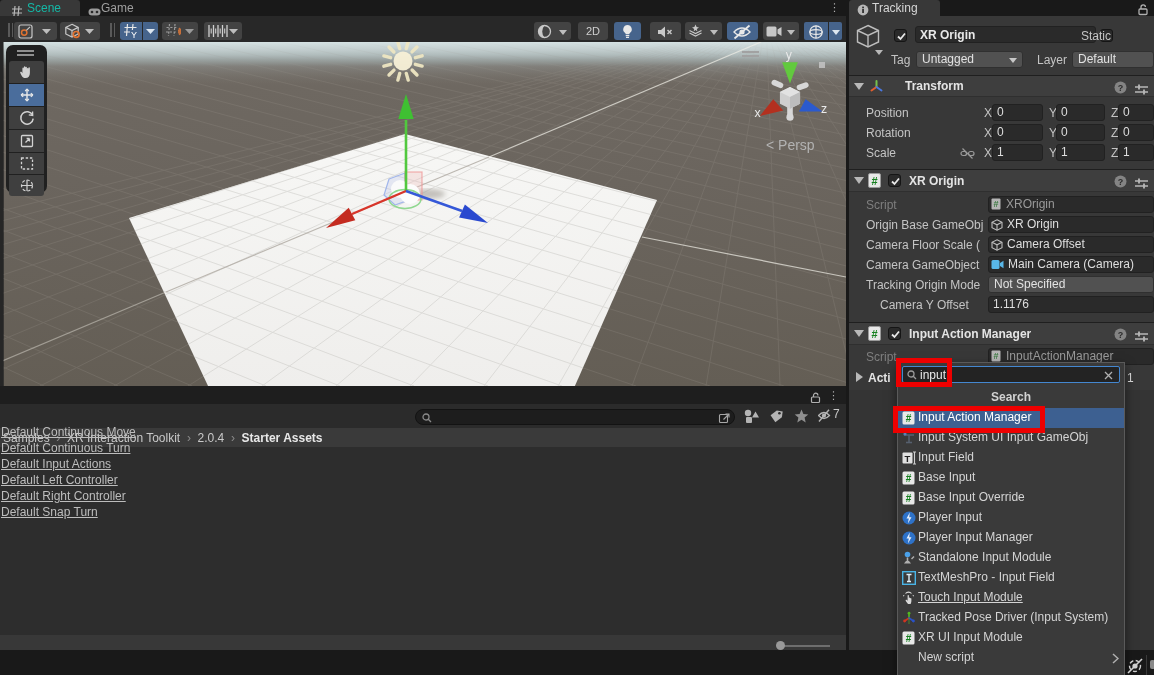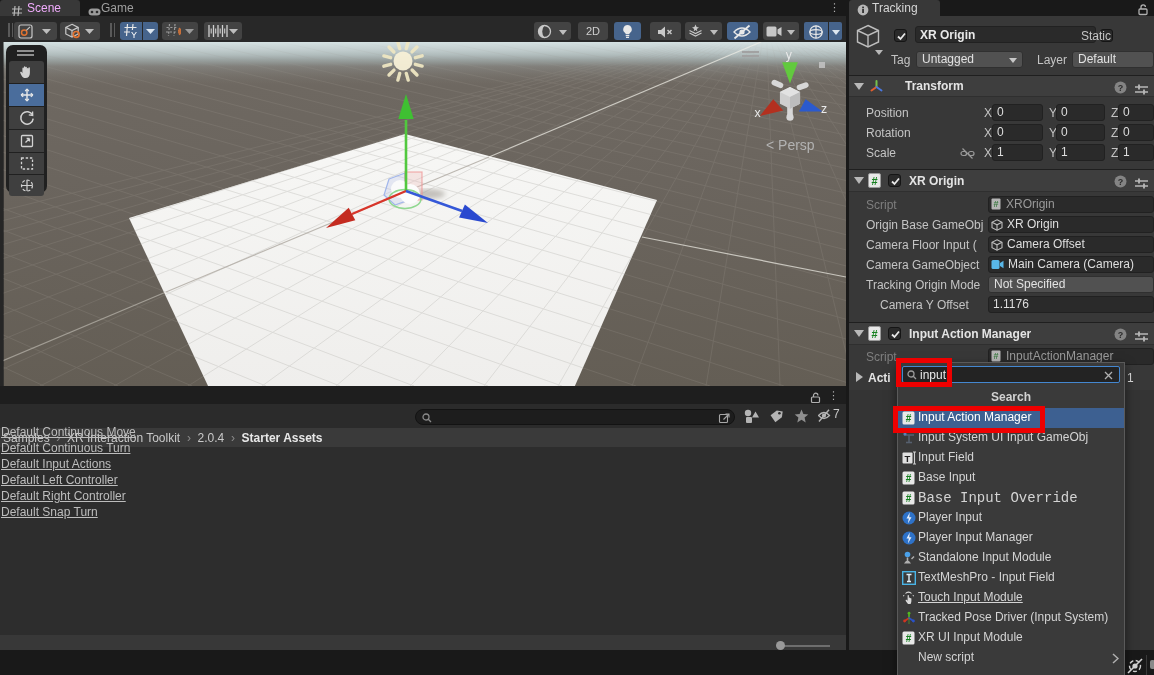--- a/index.html
+++ b/index.html
@@ -29,21 +29,21 @@
 
   <div class="abs" style="left:0;top:0;width:846px;height:16px;background:#191919;"></div>
   <div class="abs" style="left:0px;top:0;width:80px;height:16px;background:#383838;border-radius:3px 3px 0 0;"></div>
   <div class="abs" style="left:11px;top:3px;">
     <svg width="12" height="12" viewBox="0 0 12 12">
         <g stroke="#b8b8b8" stroke-width="1.2" fill="none">
       <path d="M4 1 L3 11 M8 1 L7 11 M1 4 L11 4 M1 8 L11 8"></path>
         </g>
       </svg>
   </div>
-  <div class="abs lbl" style="left:27px;top:1px;color:#f0abfc;line-height:14px;">Scene</div>
+  <div class="abs lbl" style="left:27px;top:1px;color:#14b8a6;line-height:14px;">Scene</div>
   <div class="abs" style="left:88px;top:3px;">
     <svg width="13" height="10" viewBox="0 0 13 10">
         <rect x="0.5" y="1.5" width="12" height="7" rx="3.5" fill="#9a9a9a"></rect>
       <circle cx="4" cy="5" r="1.3" fill="#2a2a2a"></circle>
         <circle cx="9" cy="5" r="1.3" fill="#2a2a2a"></circle>
       </svg>
   </div>
   <div class="abs lbl" style="left:101px;top:1px;color:#9f9f9f;line-height:14px;">Game</div>
   <div class="abs" style="left:829px;top:1px;color:#b0b0b0;font-size:11px;line-height:13px;">⋮</div>
 
@@ -685,21 +685,21 @@
         <text x="5" y="9" font-size="9" font-weight="bold" fill="#3a7a40" text-anchor="middle" font-family="Liberation Sans">#</text>
       </svg>
     <div class="abs lbl" style="left:866px;top:217px;width:118px;overflow:hidden;">Origin Base GameObj</div>
     <div class="abs fld" style="left:988px;top:216px;width:166px;"><span style="display:inline-block;width:14px;"></span>XR Origin</div>
     <svg class="abs" style="left:991px;top:219px;" width="12" height="12" viewBox="0 0 12 12">
         <g fill="none" stroke="#bdbdbd" stroke-width="1.1">
           <path d="M6 0.8 L11 3.3 V8.7 L6 11.2 L1 8.7 V3.3 Z"></path>
           <path d="M1 3.3 L6 5.8 L11 3.3 M6 5.8 V11.2"></path>
         </g>
       </svg>
-    <div class="abs lbl" style="left:866px;top:237px;width:118px;overflow:hidden;">Camera Floor Input (</div>
+    <div class="abs lbl" style="left:866px;top:237px;width:118px;overflow:hidden;">Camera Floor Scale (</div>
     <div class="abs fld" style="left:988px;top:236px;width:166px;"><span style="display:inline-block;width:14px;"></span>Camera Offset</div>
     <svg class="abs" style="left:991px;top:239px;" width="12" height="12" viewBox="0 0 12 12">
         <g fill="none" stroke="#bdbdbd" stroke-width="1.1">
           <path d="M6 0.8 L11 3.3 V8.7 L6 11.2 L1 8.7 V3.3 Z"></path>
           <path d="M1 3.3 L6 5.8 L11 3.3 M6 5.8 V11.2"></path>
         </g>
       </svg>
     <div class="abs lbl" style="left:866px;top:257px;width:120px;overflow:hidden;">Camera GameObject</div>
     <div class="abs fld" style="left:988px;top:256px;width:166px;"><span style="display:inline-block;width:15px;"></span>Main Camera (Camera)</div>
     <svg class="abs" style="left:991px;top:259px;" width="13" height="11" viewBox="0 0 13 11">
@@ -788,21 +788,21 @@
     <div class="abs" style="left:20px;top:87px;color:#d4d4d4;font-size:12px;white-space:nowrap;">Input Field</div>
     <div class="abs" style="left:4px;top:108px;"><svg width="13" height="14" viewBox="0 0 13 14">
             <rect x="0.5" y="0.5" width="12" height="13" rx="1.5" fill="#e8e8e8"></rect>
             <text x="6.5" y="10.5" font-size="10" font-weight="bold" fill="#15801f" text-anchor="middle" font-family="Liberation Sans">#</text>
           </svg></div>
     <div class="abs" style="left:20px;top:107px;color:#d4d4d4;font-size:12px;white-space:nowrap;">Base Input</div>
     <div class="abs" style="left:4px;top:128px;"><svg width="13" height="14" viewBox="0 0 13 14">
             <rect x="0.5" y="0.5" width="12" height="13" rx="1.5" fill="#e8e8e8"></rect>
             <text x="6.5" y="10.5" font-size="10" font-weight="bold" fill="#15801f" text-anchor="middle" font-family="Liberation Sans">#</text>
           </svg></div>
-    <div class="abs" style="left:20px;top:127px;color:#d4d4d4;font-size:14px;white-space:nowrap;font-family:Liberation Mono, monospace;">Base Input Override</div>
+    <div class="abs" style="left:20px;top:127px;color:#d4d4d4;font-size:12px;white-space:nowrap;">Base Input Override</div>
     <div class="abs" style="left:4px;top:148px;"><svg width="14" height="14" viewBox="0 0 14 14">
             <circle cx="7" cy="7" r="6.5" fill="#2e72c8"></circle>
             <path d="M7.8 1.5 L4.5 7.5 H6.8 L5.9 12.5 L9.5 6.2 H7.2 Z" fill="#e8f0fa"></path>
           </svg></div>
     <div class="abs" style="left:20px;top:147px;color:#d4d4d4;font-size:12px;white-space:nowrap;">Player Input</div>
     <div class="abs" style="left:4px;top:168px;"><svg width="14" height="14" viewBox="0 0 14 14">
             <circle cx="7" cy="7" r="6.5" fill="#2e72c8"></circle>
             <path d="M7.8 1.5 L4.5 7.5 H6.8 L5.9 12.5 L9.5 6.2 H7.2 Z" fill="#e8f0fa"></path>
           </svg></div>
     <div class="abs" style="left:20px;top:167px;color:#d4d4d4;font-size:12px;white-space:nowrap;">Player Input Manager</div>

